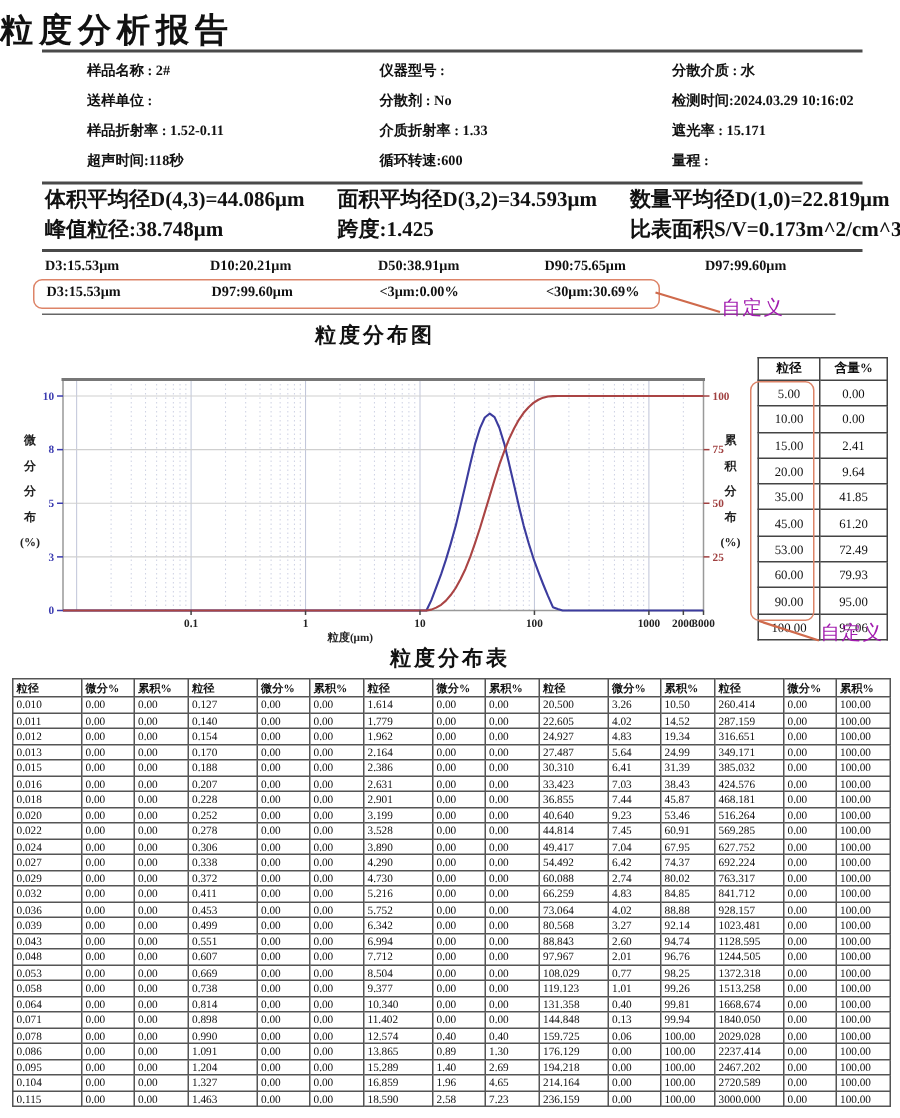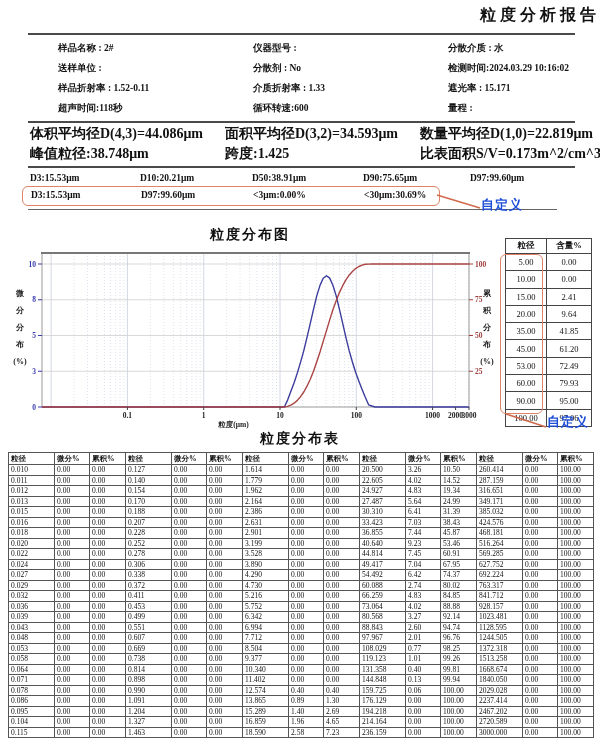--- a/index.html
+++ b/index.html
@@ -1,19 +1,19 @@
 <!DOCTYPE html>
 <html><head>
 <meta charset="utf-8">
 <style>
   html,body{margin:0;padding:0;background:#fff;}
   body{width:600px;height:745px;position:relative;overflow:hidden;
        font-family:"Liberation Serif","DejaVu Serif",serif;color:#111;}
   .abs{position:absolute;}
-  .report-title{left:0;top:5px;width:600px;text-align:right;font-size:16px;
+  .report-title{left:0;top:5px;width:600px;text-align:left;font-size:22px;
        font-weight:bold;letter-spacing:4px;}
   .rule{background:#4a4a4a;}
   .rule-1{left:28px;top:33px;width:547px;height:2px;}
   .rule-2{left:28px;top:121px;width:547px;height:2px;}
   .rule-3{left:28px;top:166px;width:547px;height:1.5px;}
   .rule-4{left:28px;top:209px;width:529px;height:1px;background:#666;}
   .info-grid{left:30px;top:38px;width:548px;display:grid;
        grid-template-columns:195px 195px 1fr;font-size:9.5px;font-weight:bold;margin-left:28px;}
   .info-grid div{height:20px;line-height:20px;white-space:nowrap;}
   .stats-grid{left:30px;top:124px;width:548px;display:grid;
@@ -21,25 +21,25 @@
   .stats-grid div{height:20px;line-height:20px;white-space:nowrap;}
   .d-row{left:30px;top:170px;width:548px;display:grid;
        grid-template-columns:110px 112px 111px 107px 1fr;
        font-size:9.5px;font-weight:bold;}
   .d-row div{height:16px;line-height:16px;white-space:nowrap;}
   .custom-box{left:22px;top:186px;width:418px;height:20px;
        border:1.5px solid #dd8468;border-radius:6px;box-sizing:border-box;
        display:grid;grid-template-columns:110px 112px 111px 1fr;
        padding-left:8px;font-size:9.5px;font-weight:bold;}
   .custom-box div{line-height:16px;white-space:nowrap;}
-  .annot-text{color:#1d4ed8;font-weight:bold;font-size:13px;letter-spacing:1px;}
+  .annot-text{color:#a21caf;font-weight:normal;font-size:13px;letter-spacing:1px;}
   .annot1-text{left:481px;top:196px;}
   .annot2-text{left:547px;top:413px;}
   .section-title{font-size:14px;font-weight:bold;letter-spacing:2px;text-align:center;}
-  .chart-title{left:0;top:226px;width:500px;}
+  .chart-title{left:0;top:215px;width:500px;}
   .table-title{left:0;top:430px;width:600px;text-align:center;}
   .mini-table{left:505px;top:238px;border-collapse:collapse;table-layout:fixed;
        font-size:8.5px;}
   .mini-table th,.mini-table td{border:1px solid #444;text-align:center;
        padding:0;white-space:nowrap;}
   .mini-table th{height:14px;font-weight:bold;}
   .mini-table td{height:16.3px;margin-top:10px;}
   .mini-box{left:500px;top:254px;width:43px;height:160px;
        border:1.5px solid #dd8468;border-radius:6px;box-sizing:border-box;}
   .big-table{left:8px;top:452px;border-collapse:collapse;table-layout:fixed;

